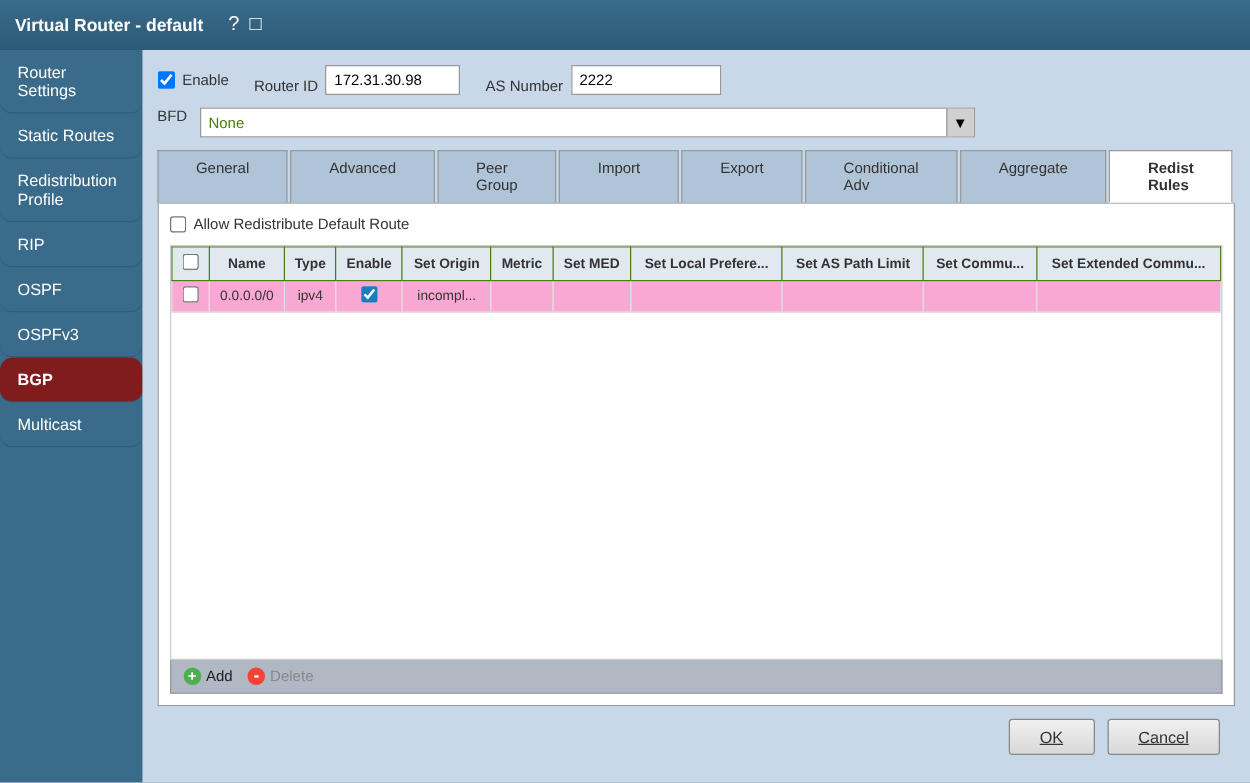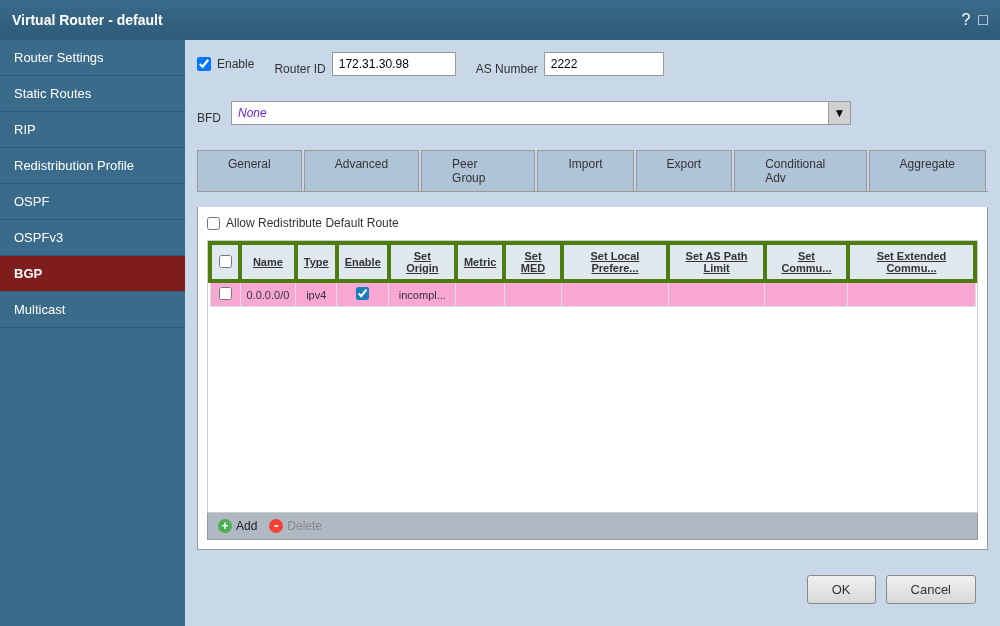--- a/index.html
+++ b/index.html
@@ -12,21 +12,21 @@
       overflow: hidden;
     }
 
     
     .title-bar {
       background: linear-gradient(180deg, #3a6b8a 0%, #2d5a78 100%);
       color: white;
       padding: 8px 12px;
       display: flex;
       align-items: center;
-      justify-content: space-between;
+      justify-content: flex-start;
       height: 40px;
       gap: 20px;
     }
     .title-bar-title {
       font-size: 14px;
       font-weight: bold;
       color: white;
     }
     .title-bar-icons {
       display: flex;
@@ -50,34 +50,34 @@
       background: #3a6b8a;
       display: flex;
       flex-direction: column;
     }
     .sidebar-item {
       padding: 10px 14px;
       color: white;
       cursor: pointer;
       border-bottom: 1px solid #2d5a78;
       font-size: 13px;
+      border-radius: 10px;
     }
     .sidebar-item.active {
       background: #7f1d1d;
       font-weight: bold;
     }
 
     
     .content-area {
       flex: 1;
       background: #c8d8e8;
       padding: 12px;
       display: flex;
       flex-direction: column;
-      gap: 15px;
     }
 
     
     .top-controls {
       display: flex;
       align-items: center;
       gap: 20px;
       margin-bottom: 10px;
     }
     .enable-section {
@@ -96,40 +96,39 @@
     }
     .text-input {
       border: 1px solid #999;
       background: white;
       padding: 3px 6px;
       font-size: 12px;
       height: 24px;
     }
     .bfd-row {
       display: flex;
-      align-items: flex-end;
+      align-items: flex-start;
       gap: 10px;
       margin-bottom: 10px;
     }
     .bfd-select {
       display: flex;
       align-items: center;
       border: 1px solid #999;
       background: white;
       height: 24px;
       flex: 1;
       max-width: 620px;
       position: relative;
     }
     .bfd-select-text {
       flex: 1;
       padding: 3px 6px;
       font-size: 12px;
-      color: #6d28d9;
-      font-style: italic;
+      color: #4d7c0f;
     }
     .bfd-select-arrow {
       width: 22px;
       height: 100%;
       background: #d0d0d0;
       display: flex;
       align-items: center;
       justify-content: center;
       border-left: 1px solid #999;
       cursor: pointer;
@@ -187,27 +186,26 @@
     table {
       width: 100%;
       border-collapse: collapse;
       font-size: 11px;
     }
     thead tr {
       background: #e0e8f0;
     }
     thead th {
       padding: 5px 6px;
-      border: 4px solid #4d7c0f;
+      border: 1px solid #4d7c0f;
       text-align: center;
       font-weight: bold;
       color: #333;
       vertical-align: middle;
       font-size: 11px;
-      text-decoration: underline;
     }
     tbody tr {
       background: #f9a8d4;
     }
     tbody tr:nth-child(even) {
       background: #f5f8fc;
     }
     tbody td {
       padding: 4px 6px;
       border: 1px solid #ddd;
@@ -286,20 +284,21 @@
       padding: 10px 12px;
       gap: 10px;
       background: #c8d8e8;
     }
     .btn {
       padding: 6px 24px;
       font-size: 13px;
       border: 1px solid #888;
       cursor: pointer;
       border-radius: 3px;
+      text-decoration: underline;
     }
     .btn-ok {
       background: linear-gradient(180deg, #f0f0f0, #d8d8d8);
       color: #333;
     }
     .btn-cancel {
       background: linear-gradient(180deg, #f0f0f0, #d8d8d8);
       color: #333;
     }
 
@@ -322,24 +321,24 @@
 <div class="main-layout">
 
   <div class="sidebar">
     <div class="sidebar-item">
       <span>Router Settings</span>
     </div>
     <div class="sidebar-item">
       <span>Static Routes</span>
     </div>
     <div class="sidebar-item">
+      <span>Redistribution Profile</span>
+    </div>
+    <div class="sidebar-item">
       <span>RIP</span>
-    </div>
-    <div class="sidebar-item">
-      <span>Redistribution Profile</span>
     </div>
     <div class="sidebar-item">
       <span>OSPF</span>
     </div>
     <div class="sidebar-item">
       <span>OSPFv3</span>
     </div>
     <div class="sidebar-item active">
       <span>BGP</span>
     </div>
@@ -350,21 +349,21 @@
 
   <div class="content-area">
 
     <div class="top-controls">
       <div class="enable-section">
         <input type="checkbox" class="enable-checkbox" checked="" style="">
         <span class="field-label">Enable</span>
       </div>
       <div style="display:flex;align-items:flex-end;gap:6px;">
         <span class="field-label">Router ID</span>
-        <input type="text" class="text-input" style="width: 124px;" value="172.31.30.98">
+        <input type="text" class="text-input" style="width: 108px;" value="172.31.30.98">
       </div>
       <div style="display:flex;align-items:flex-end;gap:6px;">
         <span class="field-label">AS Number</span>
         <input type="text" class="text-input" style="width: 120px;" value="2222">
       </div>
     </div>
 
     <div class="bfd-row">
       <span class="field-label">BFD</span>
       <div class="bfd-select">
@@ -387,20 +386,23 @@
         <span>Import</span>
       </div>
       <div class="tab">
         <span>Export</span>
       </div>
       <div class="tab">
         <span>Conditional Adv</span>
       </div>
       <div class="tab">
         <span>Aggregate</span>
+      </div>
+      <div class="tab active">
+        <span>Redist Rules</span>
       </div>
     </div>
 
     <div class="panel">
       <div class="allow-redistribute">
         <input type="checkbox" class="row-checkbox" style="">
         <span class="field-label">Allow Redistribute Default Route</span>
       </div>
 
       <div class="table-container">

